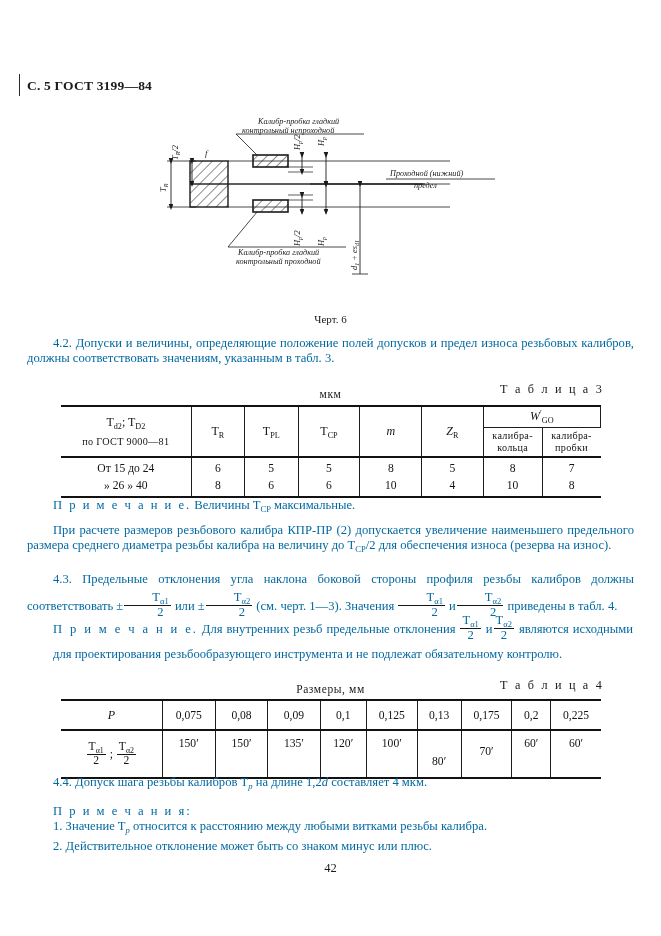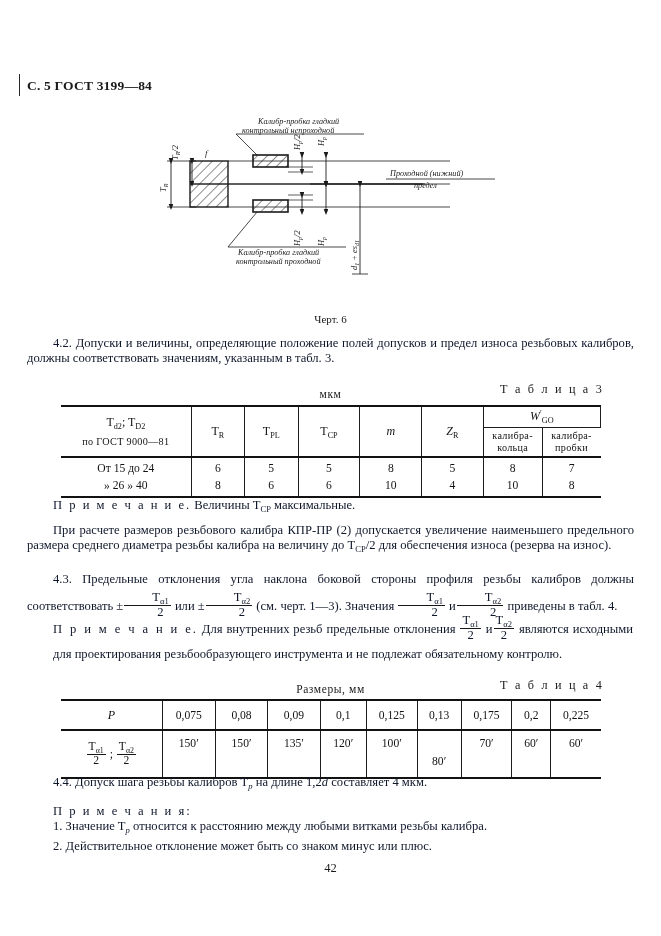--- a/index.html
+++ b/index.html
@@ -61,21 +61,21 @@
     text-align: center;
     font-size: 11px;
   }
 
   
   .para {
     position: absolute;
     font-size: 12.6px;
     line-height: 15.4px;
     text-align: justify;
-    color: #0f172a;
+    color: #0369a1;
   }
   .indent { text-indent: 26px; }
 
   .sp-out {
     letter-spacing: 2.0px;
   }
 
   .tbl-label {
     position: absolute;
     right: 57px;
@@ -359,21 +359,21 @@
       <tr>
         <td class="botline noleft" style="height:42px;">
           <span class="frac"><span class="num">T<sub>α1</sub></span><span class="den">2</span></span>&nbsp;;&nbsp;<span class="frac"><span class="num">T<sub>α2</sub></span><span class="den">2</span></span>
         </td>
         <td class="botline" style="vertical-align:top; padding-top:6px;">150′</td>
         <td class="botline" style="vertical-align:top; padding-top:6px;">150′</td>
         <td class="botline" style="vertical-align:top; padding-top:6px;">135′</td>
         <td class="botline" style="vertical-align:top; padding-top:6px;">120′</td>
         <td class="botline" style="vertical-align:top; padding-top:6px;">100′</td>
         <td class="botline" style="vertical-align:top; padding-top:24px;">80′</td>
-        <td class="botline" style="vertical-align:top; padding-top:6px;">70′</td>
+        <td class="botline" style="vertical-align:top; padding-top:14px;">70′</td>
         <td class="botline" style="vertical-align:top; padding-top:6px;">60′</td>
         <td class="botline noright" style="vertical-align:top; padding-top:6px;">60′</td>
       </tr>
     </tbody>
   </table>
 
   <div class="para indent" style="left:27px; top:759px; width:607px;">
     <span>4.4. Допуск шага резьбы калибров T</span><sub class="ital">p</sub>
     <span>на длине 1,2</span><span class="ital">d</span>
     <span>составляет 4 мкм.</span>

